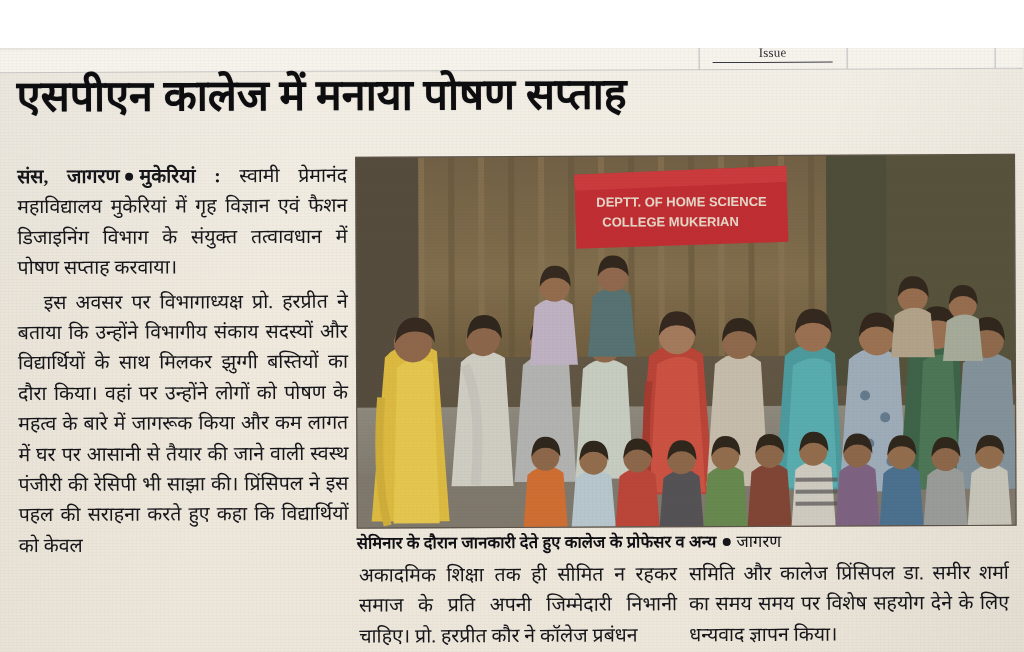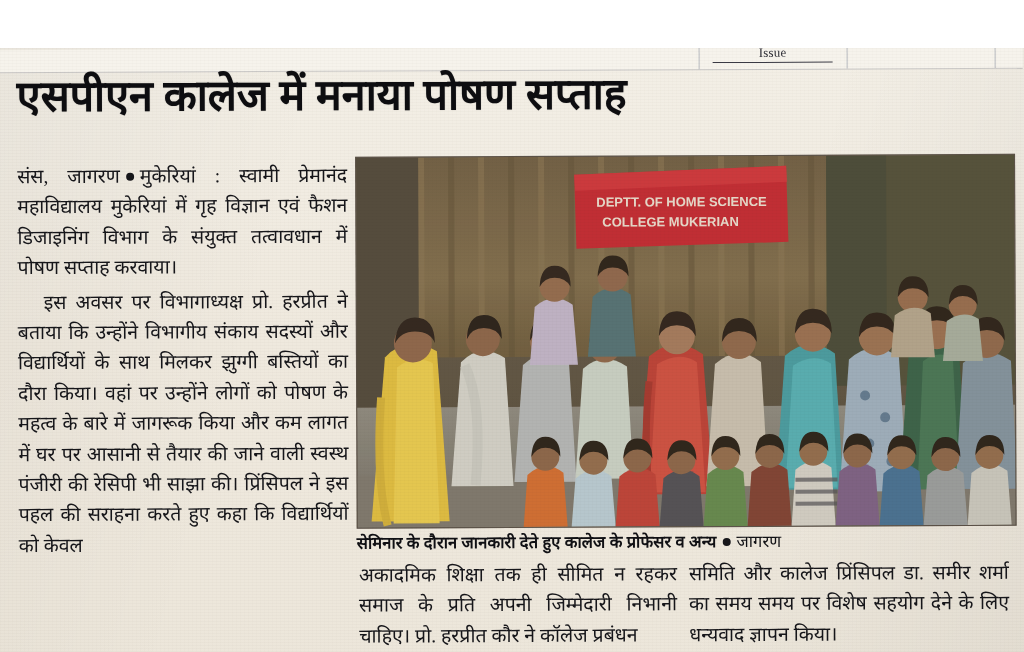--- a/index.html
+++ b/index.html
@@ -95,21 +95,21 @@
     text-align: justify;
     text-justify: inter-word;
   }
   .col p {
     margin: 0 0 4px 0;
   }
   .col p.indent {
     text-indent: 26px;
   }
   .byline {
-    font-weight: normal;
+    font-weight: bold;
   }
   .bullet-dot {
     display: inline-block;
     width: 8px; height: 8px;
     border-radius: 50%;
     background: #16161a;
     vertical-align: middle;
     margin: 0 6px 3px 6px;
   }
 

